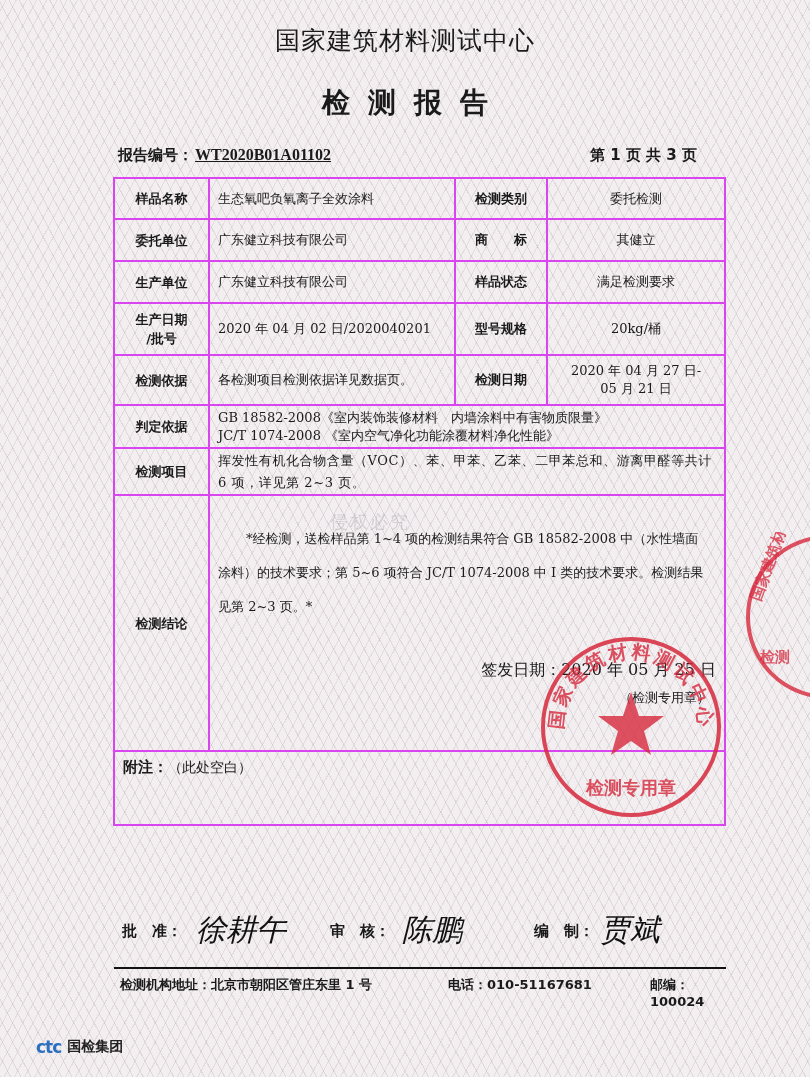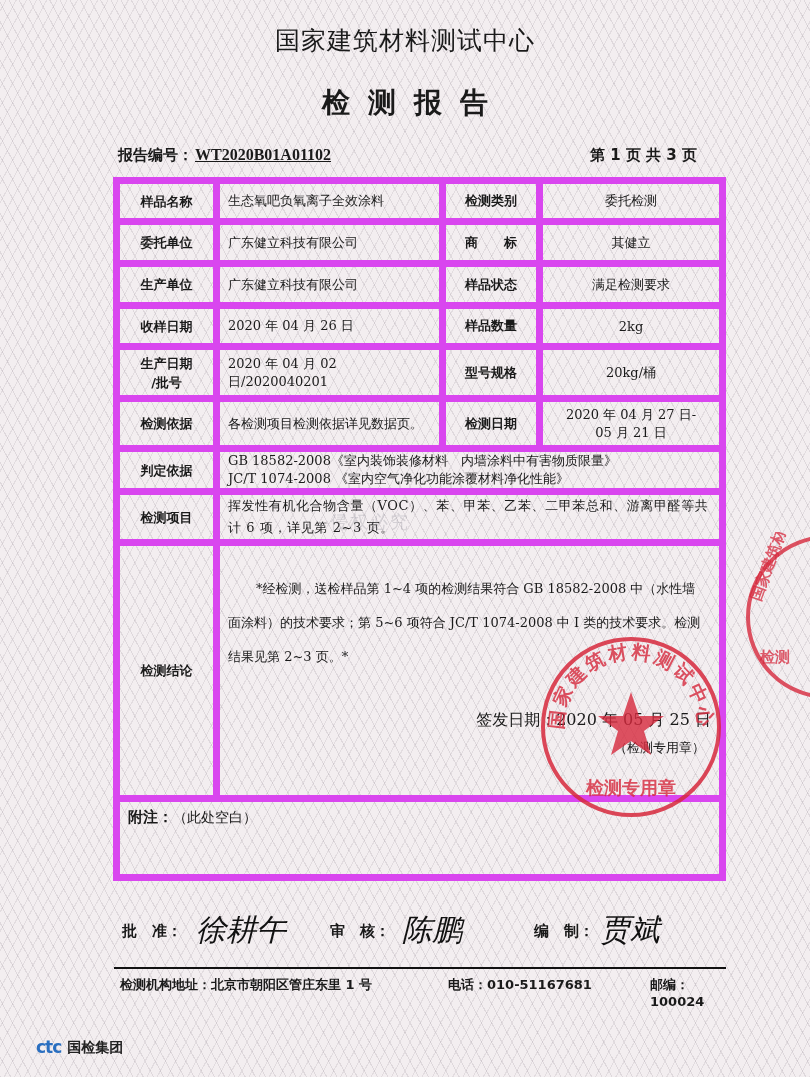--- a/index.html
+++ b/index.html
@@ -13,42 +13,42 @@
     color: #1a1a1a;
   }
   .abs { position: absolute; }
   .org-title { left: 0; width: 810px; top: 24px; text-align: center; font-family: "DejaVu Sans", sans-serif; font-size: 25px; letter-spacing: 1px; }
   .doc-title { left: 0; width: 810px; top: 84px; text-align: center; font-family: Liberation Serif, serif; font-size: 28px; font-weight: bold; letter-spacing: 18px; text-indent: 18px; }
   .report-no { left: 118px; top: 146px; font-family: "DejaVu Sans", sans-serif; font-weight: bold; font-size: 15px; }
   .report-no .val { font-family: "Liberation Serif", serif; font-size: 16px; text-decoration: underline; margin-left: 2px; }
   .page-no { left: 590px; top: 146px; font-family: "DejaVu Sans", sans-serif; font-weight: bold; font-size: 15px; }
 
   table.info { position: absolute; left: 113px; top: 177px; width: 613px; border-collapse: collapse; border: 2px solid #222; }
-  table.info td { border: 7px solid #d946ef; padding: 0 8px; font-size: 13px; vertical-align: middle; }
+  table.info td { border: 2px solid #d946ef; padding: 0 8px; font-size: 13px; vertical-align: middle; }
   td.lbl { font-family: "DejaVu Sans", sans-serif; font-weight: bold; font-size: 16px; text-align: center; width: 77px; padding: 0 4px; line-height: 19px; }
   td.lbl2 { font-family: "DejaVu Sans", sans-serif; font-weight: bold; font-size: 16px; text-align: center; width: 74px; padding: 0 4px; }
   td.val { font-family: "DejaVu Serif", serif; font-size: 12.5px; }
   td.val2 { text-align: center; font-size: 12.5px; width: 160px; }
   .multi { line-height: 18px; }
   .conclusion-text { font-size: 13px; line-height: 34px; text-indent: 28px; padding-right: 6px; }
   .sign-date { font-family: "DejaVu Sans", sans-serif; font-size: 16px; text-align: right; margin-top: 36px; }
   .sign-date .num { font-family: "DejaVu Serif", serif; }
   .seal-note { text-align: right; font-size: 13px; margin-top: 8px; padding-right: 6px; }
   .notes-cell { height: 66px; vertical-align: top !important; padding-top: 6px !important; }
   .notes-label { font-family: "DejaVu Sans", sans-serif; font-weight: bold; font-size: 15px; }
   .notes-val { font-size: 14px; }
 
   .sign-row { top: 922px; left: 122px; width: 600px; font-family: "DejaVu Sans", sans-serif; font-weight: bold; font-size: 15px; }
   .sign-row span.lab { position: absolute; }
   .signature { position: absolute; font-family: "DejaVu Serif", serif; font-style: italic; font-size: 30px; font-weight: normal; top: -12px; color: #111; }
   .rule { left: 114px; top: 967px; width: 612px; height: 0; border-top: 2px solid #111; }
   .footer { left: 120px; top: 976px; width: 605px; font-family: "DejaVu Sans", sans-serif; font-weight: bold; font-size: 13px; }
   .footer .tel { position: absolute; left: 328px; }
   .footer .zip { position: absolute; left: 490px; padding-left: 40px; }
-  .logo { left: 36px; top: 1037px; display: flex; align-items: flex-end; gap: 6px; }
+  .logo { left: 36px; top: 1037px; display: flex; align-items: center; gap: 6px; }
   .logo .mark { font-family: "DejaVu Sans", sans-serif; font-weight: bold; font-size: 17px; color: #2a6fc0; letter-spacing: -1px; }
   .logo .name { font-family: "DejaVu Sans", sans-serif; font-weight: bold; font-size: 14px; color: #222; }
   .stamp { pointer-events: none; }
   .watermark { left: 330px; top: 510px; font-family: "DejaVu Sans", sans-serif; font-size: 18px; color: rgba(120,120,130,0.25); letter-spacing: 2px; }
 </style>
 </head>
 <body>
 
 <div class="abs org-title">国家建筑材料测试中心</div>
 <div class="abs doc-title">检测报告</div>
@@ -70,26 +70,20 @@
     <td class="lbl">委托单位</td>
     <td class="val">广东健立科技有限公司</td>
     <td class="lbl2">商　　标</td>
     <td class="val2">其健立</td>
   </tr>
   <tr style="height:42px">
     <td class="lbl">生产单位</td>
     <td class="val">广东健立科技有限公司</td>
     <td class="lbl2">样品状态</td>
     <td class="val2">满足检测要求</td>
-  </tr>
-  <tr style="height:41px">
-    <td class="lbl">收样日期</td>
-    <td class="val">2020 年 04 月 26 日</td>
-    <td class="lbl2">样品数量</td>
-    <td class="val2">2kg</td>
   </tr>
   <tr style="height:52px">
     <td class="lbl">
       <div>生产日期</div>
       <div>/批号</div>
     </td>
     <td class="val">2020 年 04 月 02 日/2020040201</td>
     <td class="lbl2">型号规格</td>
     <td class="val2">20kg/桶</td>
   </tr>

